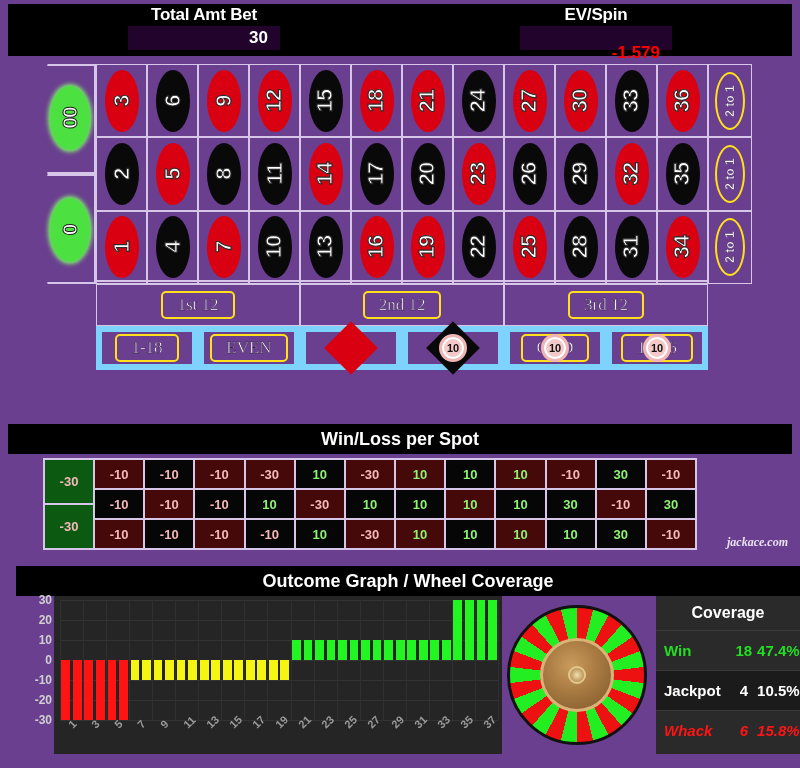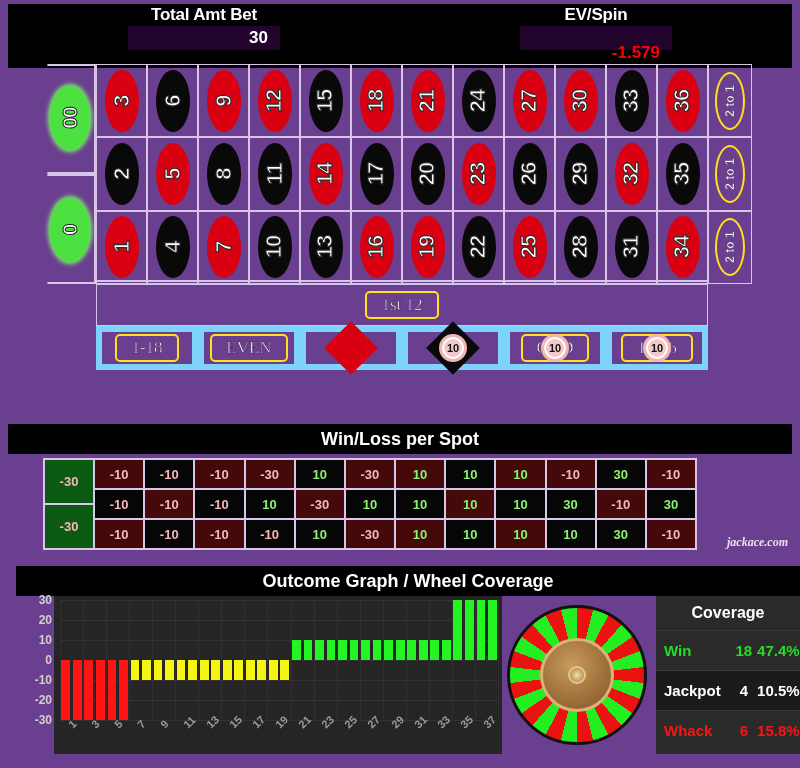--- a/index.html
+++ b/index.html
@@ -6,21 +6,21 @@
   html,body { width:800px; height:768px; }
   body {
     background:#6b3f8f;
     font-family:"Liberation Sans", sans-serif;
     overflow:hidden;
     position:relative;
   }
 
   
   .header {
-    position:absolute; left:8px; top:4px; width:784px; height:64px;
+    position:absolute; left:8px; top:4px; width:784px; height:52px;
     background:#000;
     display:flex;
   }
   .hdr-cell { flex:1; display:flex; flex-direction:column; align-items:center; }
   .hdr-label {
     color:#fff; font-size:17px; font-weight:bold; line-height:22px;
     letter-spacing:-0.2px; white-space:nowrap;
   }
   .hdr-valbox {
     width:152px; height:24px; background:#21032c;
@@ -256,21 +256,21 @@
   .covrow {
     height:40px; display:flex; align-items:center;
     border-top:1px solid #3a3a3a;
   }
   .covrow.alt { background:#1b1b1b; }
   .covname { width:52%; padding-left:8px; font-size:15px; font-weight:bold; }
   .covnum  { width:18%; text-align:center; font-size:15px; font-weight:bold; }
   .covpct  { width:30%; text-align:center; font-size:15px; font-weight:bold; }
   .cv-win { color:#22dd22; }
   .cv-jack { color:#ffffff; }
-  .cv-whack { color:#ff1414; }
+  .cv-whack { color:#ff1414;font-style:italic; }
 </style>
 </head>
 <body>
 
 <div class="header">
   <div class="hdr-cell">
     <div class="hdr-label">Total Amt Bet</div>
     <div class="hdr-valbox">
       <div class="hdr-val">30</div>
     </div>
@@ -492,20 +492,26 @@
       </div>
       <div class="c21">
         <div class="ring">
           <span>2 to 1</span>
         </div>
       </div>
     </div>
   <div class="dozens" id="dozens">
       <div class="dozcell">
         <div class="pill">1st 12</div>
+      </div>
+      <div class="dozcell">
+        <div class="pill">2nd 12</div>
+      </div>
+      <div class="dozcell">
+        <div class="pill">3rd 12</div>
       </div>
     </div>
   <div class="evens" id="evens">
       <div class="evcell">
         <div class="pill">1-18</div>
       </div>
       <div class="evcell">
         <div class="pill">EVEN</div>
       </div>
       <div class="evcell">

